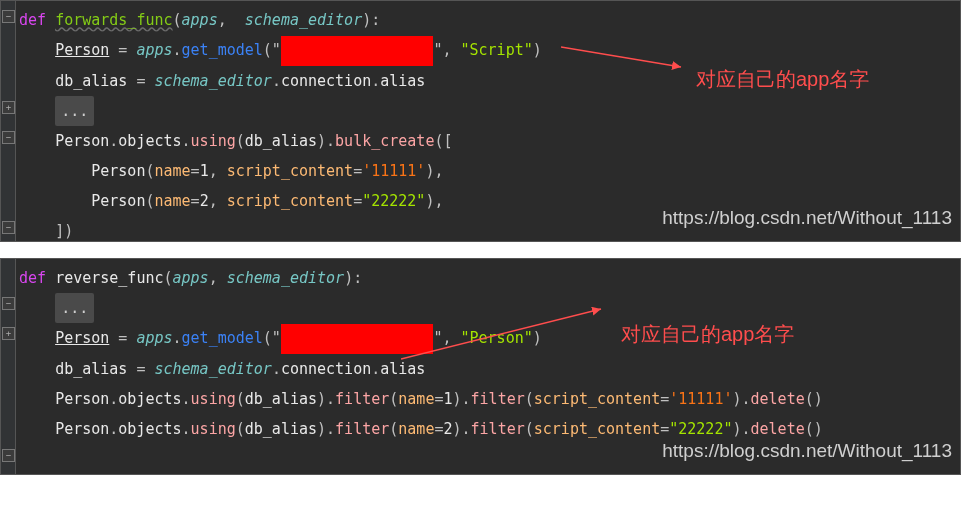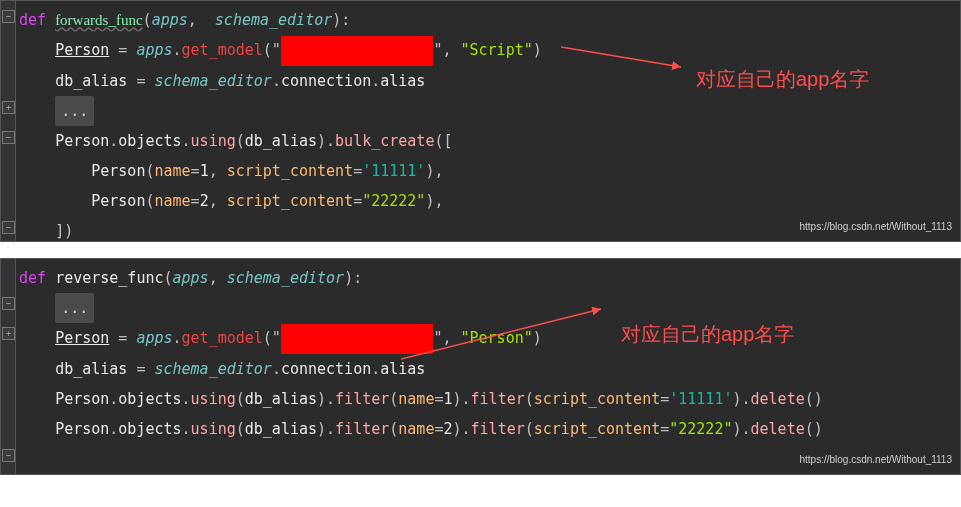--- a/index.html
+++ b/index.html
@@ -44,39 +44,39 @@
     padding: 4px 0 4px 18px;
     white-space: pre;
     font-family: inherit;
   }
   .watermark {
     position: absolute;
     right: 8px;
     bottom: 4px;
     color: #cfcfcf;
     font-family: Arial, sans-serif;
-    font-size: 10px;
+    font-size: 19px;
   }
   .annotation {
     position: absolute;
     color: #ff4d4d;
     font-family: "Microsoft YaHei", Arial, sans-serif;
     font-size: 20px;
   }
   .kw-def { color: #d946ef; }
-  .fn-name { color: #86efac; text-decoration: underline wavy #6b6b6b; font-family: Liberation Serif, serif; }
+  .fn-name { color: #84cc16; text-decoration: underline wavy #6b6b6b; }
   .param   { color: #77c7c5; font-style: italic; }
   .ident   { color: #e8e8e8; }
   .uident  { color: #e8e8e8; text-decoration: underline; }
-  .attr    { color: #ef4444; margin-top: 16px; }
+  .attr    { color: #3b82f6; margin-top: 16px; }
   .method  { color: #fca5a5; }
   .op      { color: #c0c0c0; }
   .punct   { color: #c0c0c0; }
   .kwarg   { color: #fdba74; }
-  .strs    { color: #14b8a6; }
+  .strs    { color: #f97316; }
   .strd    { color: #a4e400; }
   .ell {
     display: inline-block;
     background: #4a4a4a;
     color: #cfcfcf;
     padding: 0 6px;
     border-radius: 2px;
   }
   .redbox {
     display: inline-block;

